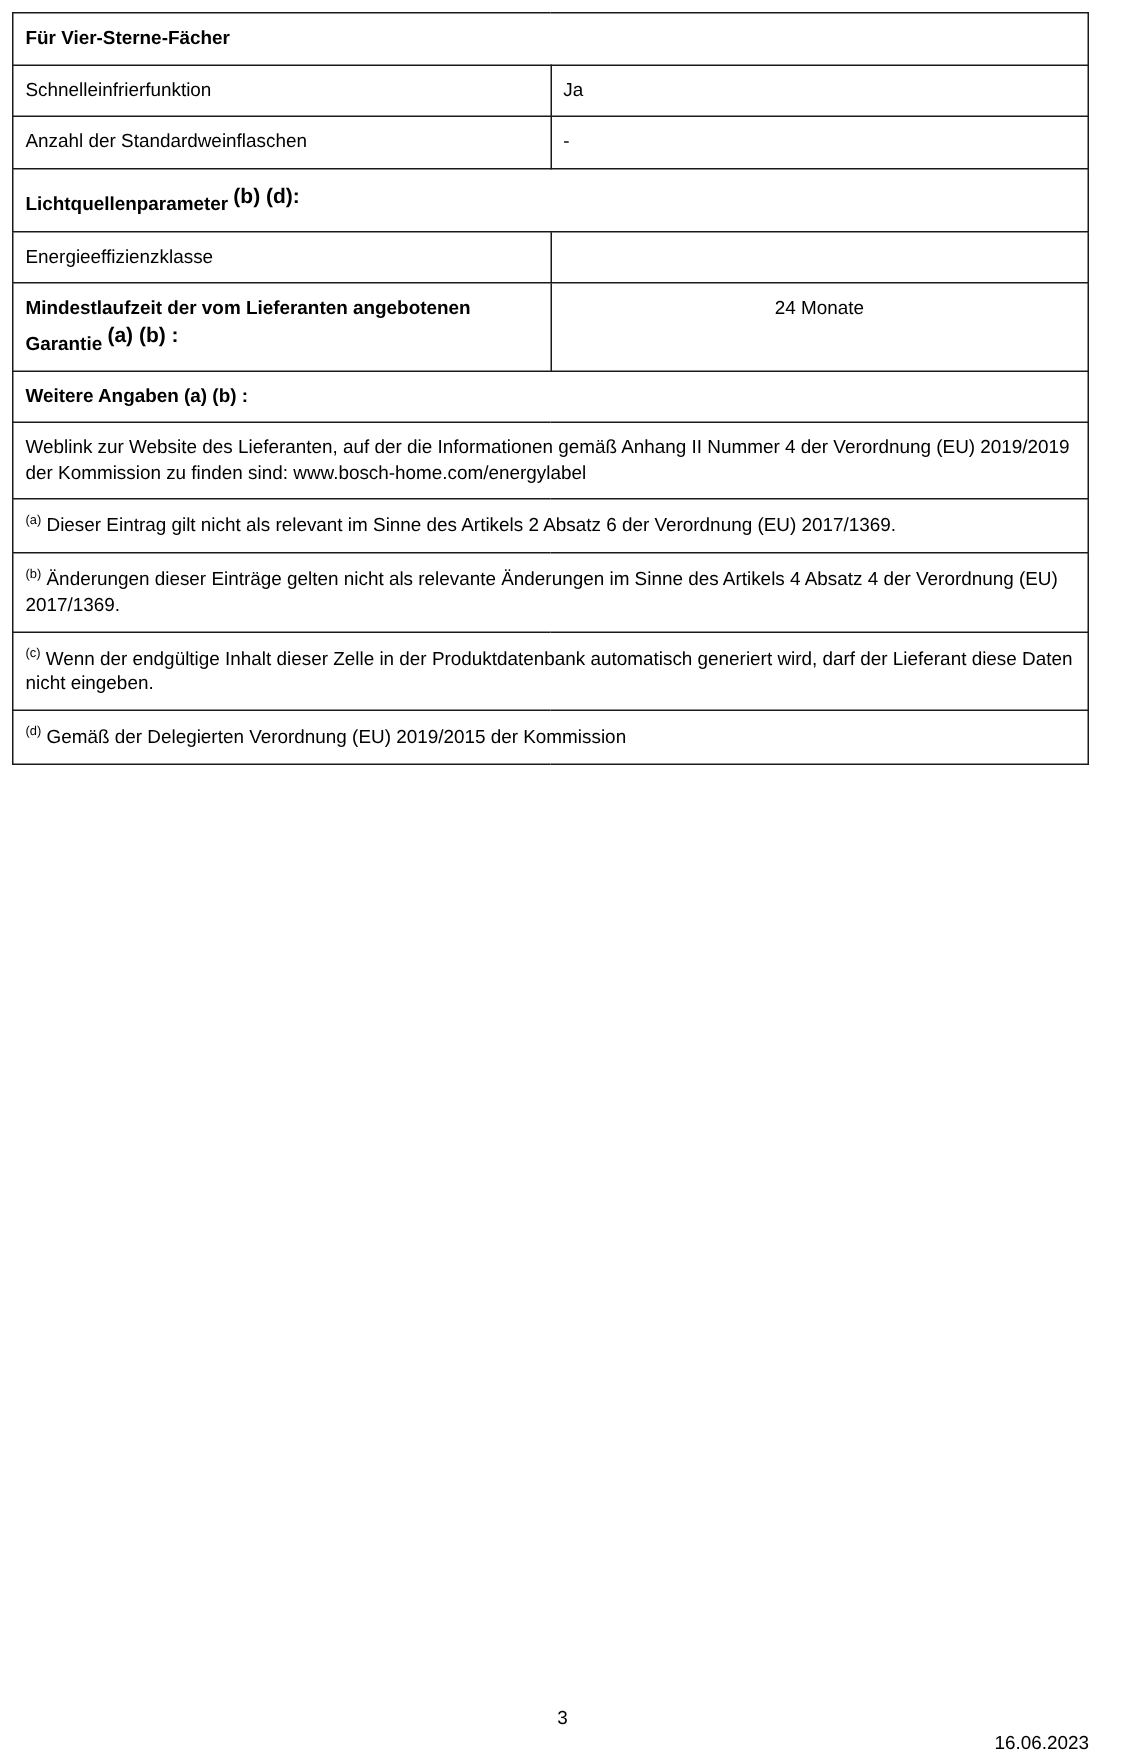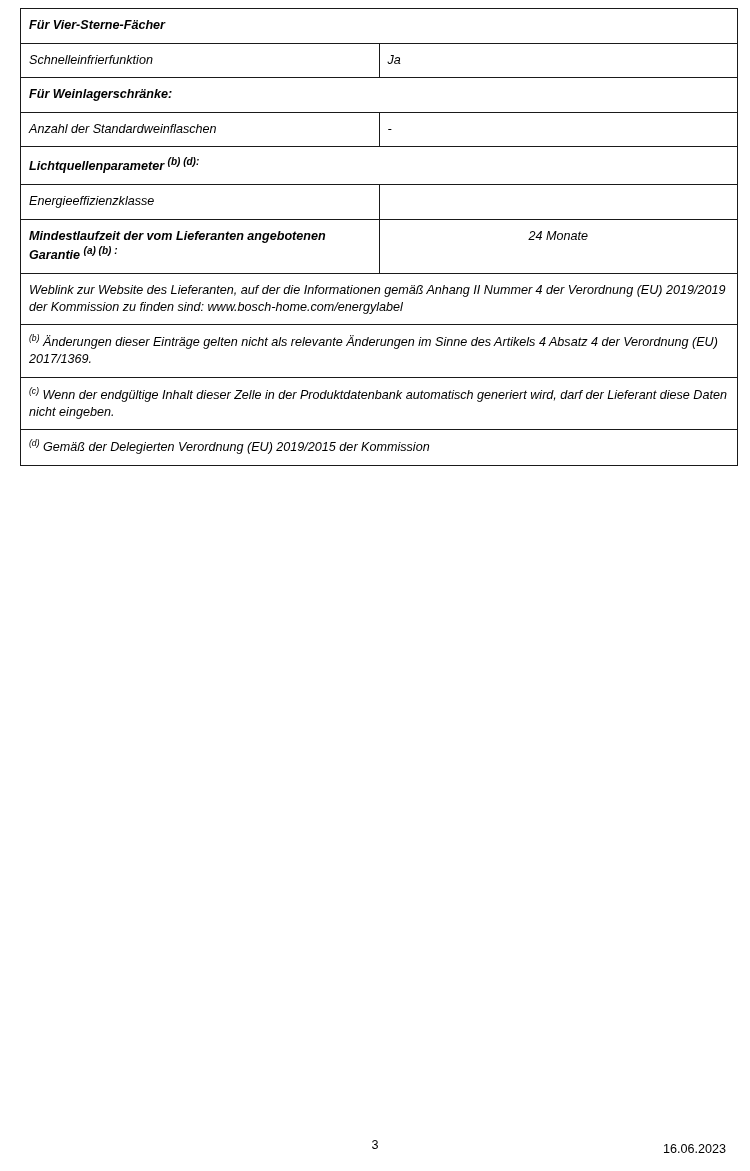--- a/index.html
+++ b/index.html
@@ -11,24 +11,23 @@
     width: 750px;
     height: 1171px;
     position: relative;
     font-family: "Liberation Sans", sans-serif;
     color: #000000;
     -webkit-font-smoothing: antialiased;
   }
 
   .sheet {
     position: absolute;
-    left: 20px;
+    left: 8px;
     top: 8px;
     width: 718px;
-    font-style: italic;
   }
 
   table.datasheet {
     width: 718px;
     border-collapse: collapse;
     table-layout: fixed;
   }
   table.datasheet td {
     border: 1px solid #1a1a1a;
     padding: 8px 8px 9px 8px;
@@ -46,21 +45,21 @@
     width: 186px;
     text-align: center;
   }
   td.label-wide {
     width: 530px;
   }
   .bold {
     font-weight: bold;
   }
   .sup-b {
-    font-size: 10px;
+    font-size: 14px;
     vertical-align: super;
     font-weight: bold;
   }
   td.full {
     width: 718px;
   }
   td.note {
     font-size: 12.2px;
     line-height: 1.36;
     padding: 9px 8px 10px 8px;
@@ -84,56 +83,59 @@
   .footer .pagenum {
     position: absolute;
     left: 0;
     top: 0;
     width: 750px;
     text-align: center;
   }
   .footer .date {
     position: absolute;
     right: 24px;
-    top: 4px;
+    top: 17px;
   }
 </style>
 </head>
 <body>
 
 <div class="sheet">
   <table class="datasheet">
     <tbody>
       <tr>
         <td class="label bold" colspan="2">Für Vier-Sterne-Fächer</td>
       </tr>
       <tr>
         <td class="label">Schnelleinfrierfunktion</td>
         <td class="value">Ja</td>
-      </tr>
-      <tr>
-        <td class="label bold" colspan="2">Für Weinlagerschränke:</td>
       </tr>
       <tr>
         <td class="label">Anzahl der Standardweinflaschen</td>
         <td class="value">-</td>
       </tr>
       <tr>
         <td class="label bold" colspan="2"><span>Lichtquellenparameter</span> <span class="sup-b">(b)  (d):</span></td>
       </tr>
       <tr>
         <td class="label">Energieeffizienzklasse</td>
         <td class="value">&nbsp;</td>
       </tr>
       <tr>
         <td class="label-wide bold"><span>Mindestlaufzeit der vom Lieferanten angebotenen Garantie</span> <span class="sup-b">(a) (b) :</span></td>
         <td class="value-narrow">24 Monate</td>
       </tr>
       <tr>
+        <td class="label bold" colspan="2">Weitere Angaben (a) (b) :</td>
+      </tr>
+      <tr>
         <td class="full spacer-cell" colspan="2">Weblink zur Website des Lieferanten, auf der die Informationen gemäß Anhang II Nummer 4 der Verordnung (EU) 2019/2019 der Kommission zu finden sind: www.bosch-home.com/energylabel</td>
+      </tr>
+      <tr>
+        <td class="full note" colspan="2"><span class="note-marker">(a)</span> <span>Dieser Eintrag gilt nicht als relevant im Sinne des Artikels 2 Absatz 6 der Verordnung (EU) 2017/1369.</span></td>
       </tr>
       <tr>
         <td class="full note" colspan="2"><span class="note-marker">(b)</span> <span>Änderungen dieser Einträge gelten nicht als relevante Änderungen im Sinne des Artikels 4 Absatz 4 der Verordnung (EU) 2017/1369.</span></td>
       </tr>
       <tr>
         <td class="full note" colspan="2"><span class="note-marker">(c)</span> <span>Wenn der endgültige Inhalt dieser Zelle in der Produktdatenbank automatisch generiert wird, darf der Lieferant diese Daten nicht eingeben.</span></td>
       </tr>
       <tr>
         <td class="full note" colspan="2"><span class="note-marker">(d)</span> <span>Gemäß der Delegierten Verordnung (EU) 2019/2015 der Kommission</span></td>
       </tr>

